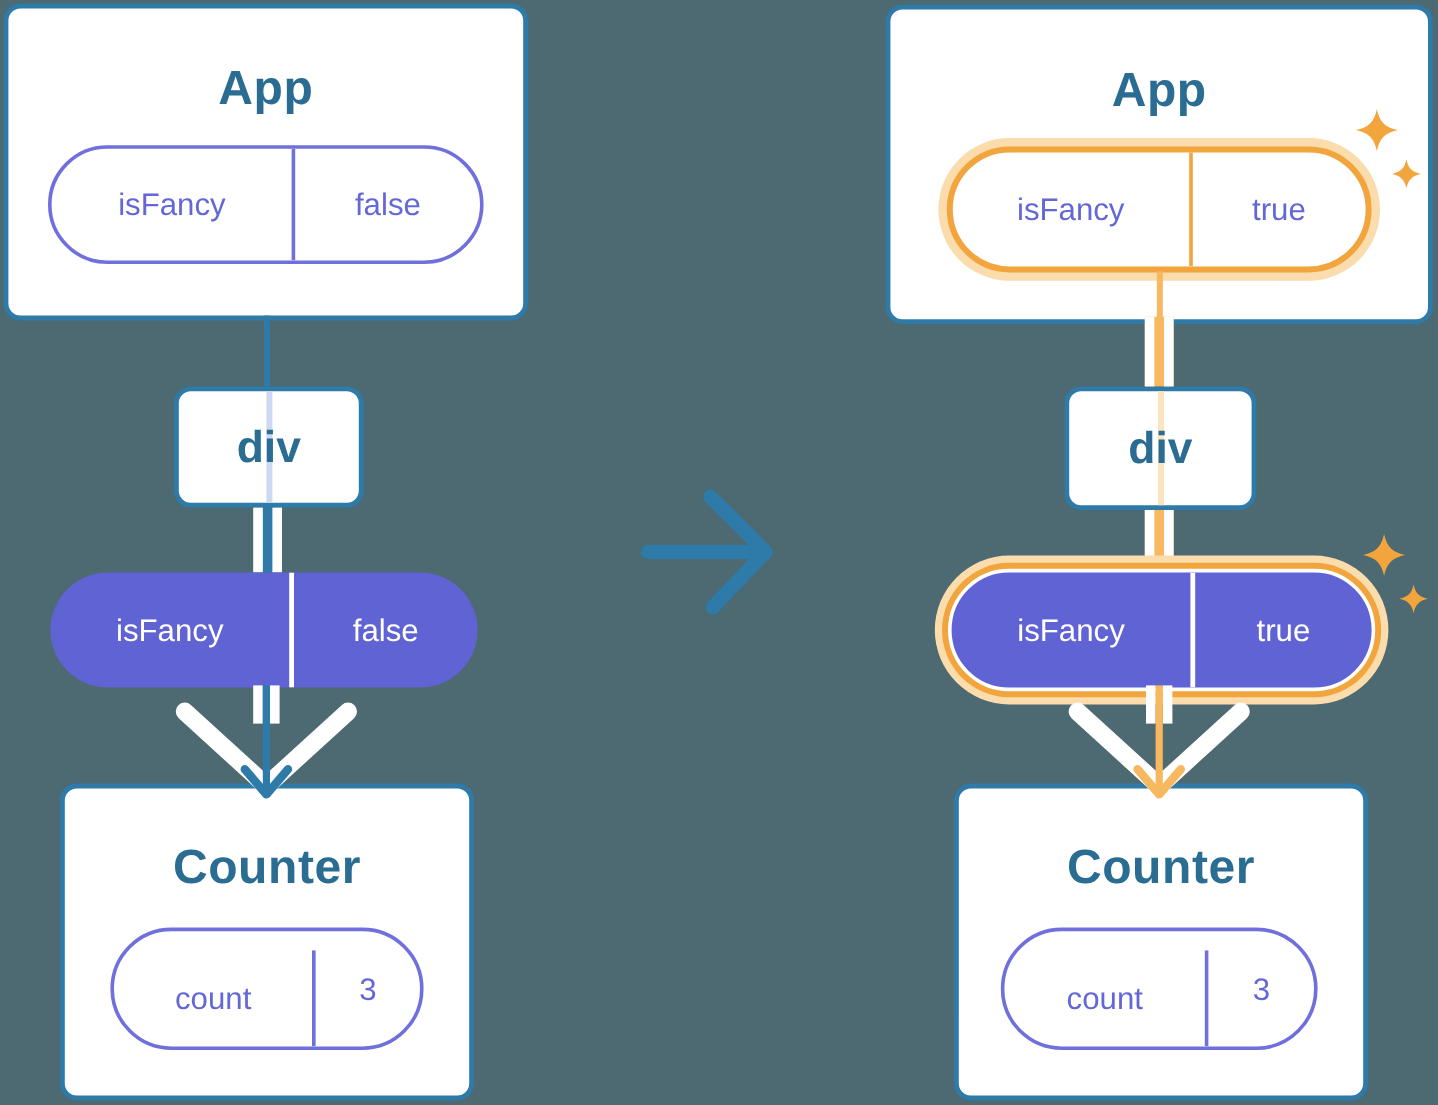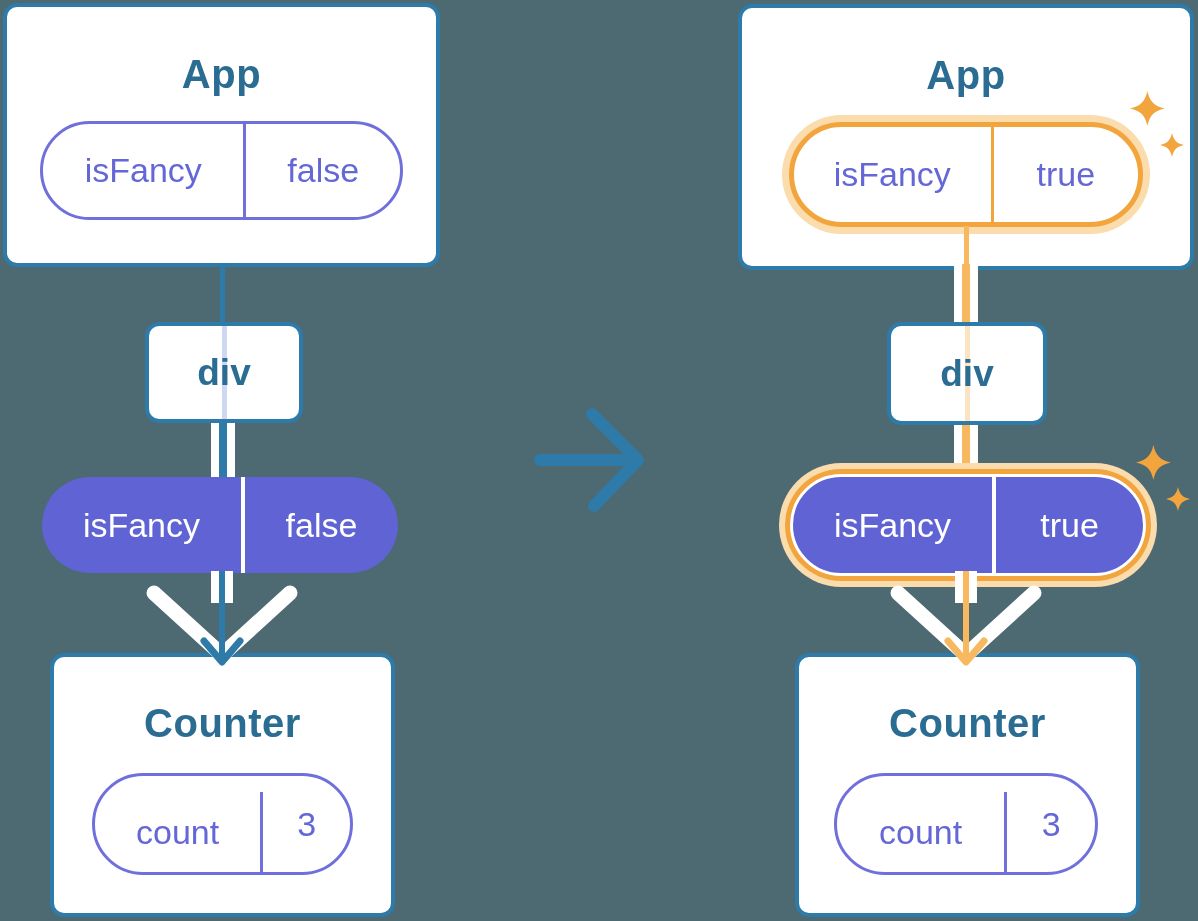--- a/index.html
+++ b/index.html
@@ -38,21 +38,21 @@
     text-align: center;
     color: var(--title);
     font-size: 40px;
     font-weight: 600;
     letter-spacing: 0.5px;
   }
   .pill {
     position: absolute;
     display: flex;
     border-radius: 999px;
-    font-size: 34px;
+    font-size: 26px;
     overflow: hidden;
   }
   .pill .seg {
     display: flex;
     align-items: center;
     justify-content: center;
     min-width: 0;
   }
   .pill .seg.name { flex: 0 0 57%; }
   .pill .seg.value { flex: 1 1 auto; text-align: center; }

